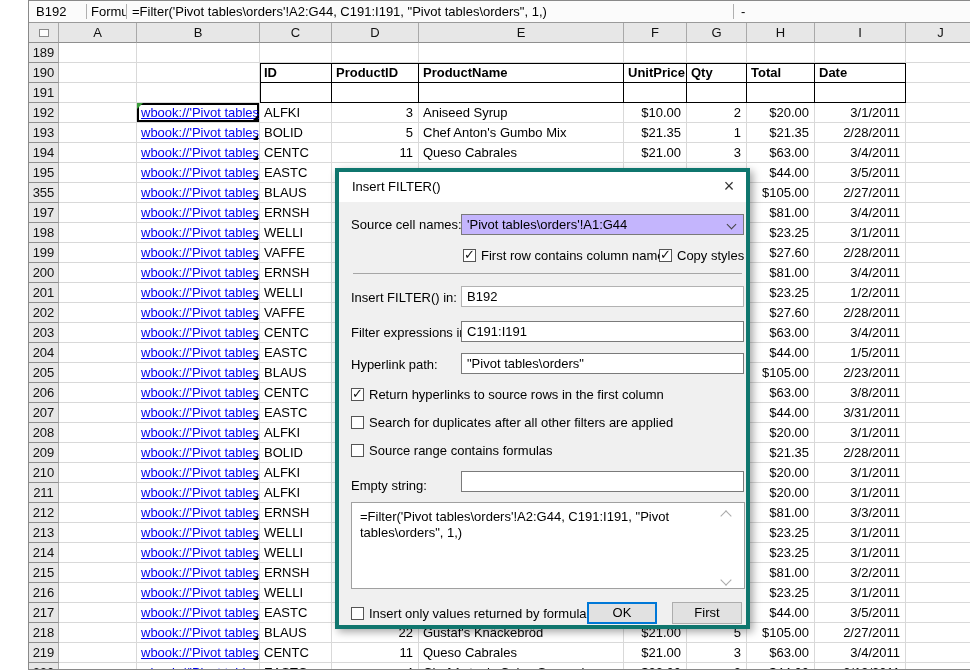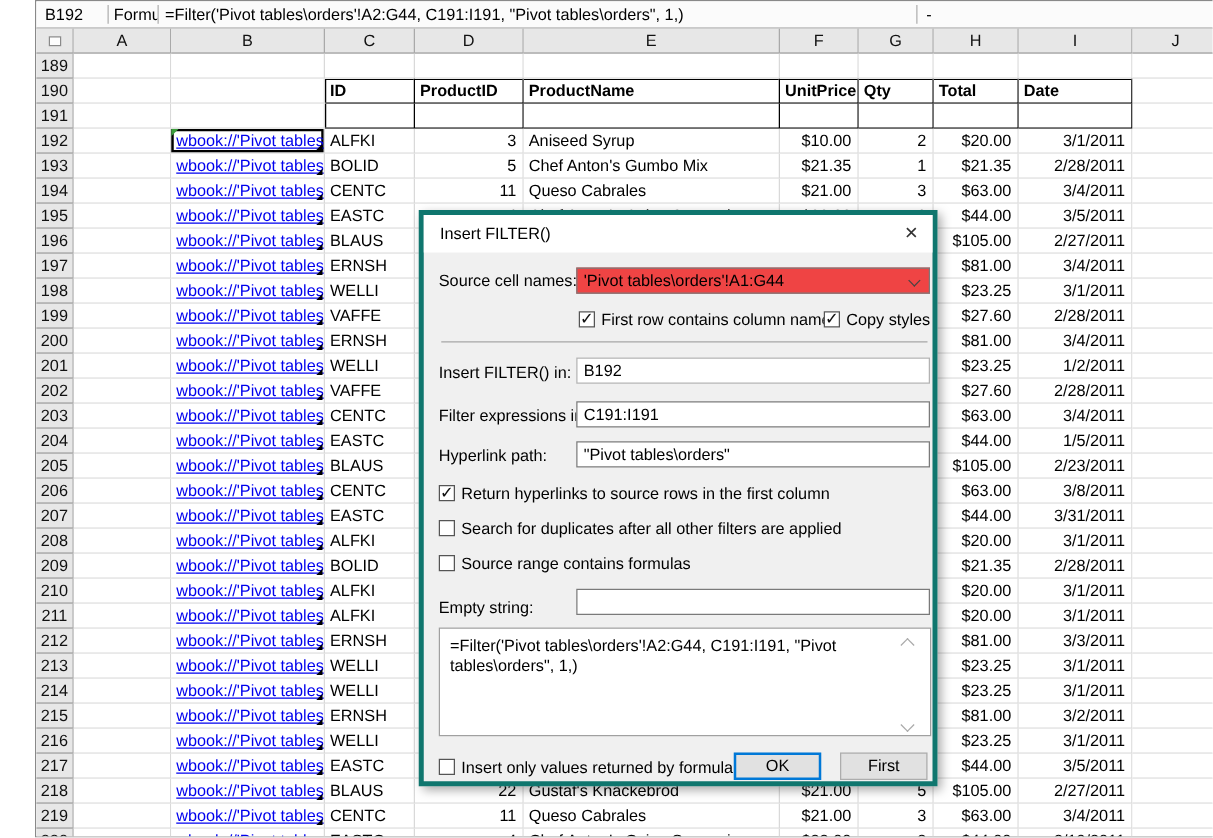--- a/index.html
+++ b/index.html
@@ -36,21 +36,21 @@
   #dlg { position:absolute; left:306px; top:167px; width:415px; height:461px; background:#f0f0f0;
          border:4px solid #0f766e; box-shadow:3px 3px 8px rgba(0,0,0,.35); z-index:10; font-size:13px; color:#000; }
   #dlg-title { position:absolute; left:0; top:0; width:100%; height:30px; background:#fff;
                line-height:30px; padding-left:13px; font-size:13px; }
   #dlg-close { position:absolute; right:5px; top:3px; width:24px; height:24px; text-align:center;
                line-height:23px; font-size:18px; color:#333; cursor:pointer; }
   .dlabel { position:absolute; left:12px; white-space:nowrap; }
   .dinput { position:absolute; left:122px; width:283px; height:21px; background:#fff;
             border:1px solid #7a7a7a; line-height:19px; padding:0 5px; white-space:nowrap; overflow:hidden; }
   .dinput.readonly { border-color:#b2b2b2; }
-  .combo  { background:#ef4444; }
+  .combo  { background:#c4b5fd; }
   .chev { position:absolute; right:8px; top:6px; width:7px; height:7px;
           border-right:1.4px solid #444; border-bottom:1.4px solid #444; transform:rotate(45deg); }
   .sep { position:absolute; left:14px; top:101px; width:389px; height:1px; background:#a6a6a6; }
   .dcb { position:absolute; display:flex; align-items:center; gap:5px; white-space:nowrap; }
   .cb-box { width:13px; height:13px; background:#fff; border:1px solid #555; position:relative; flex:none; }
   .cb-mark { display:none; position:absolute; left:0px; top:-3px; font-size:13px; color:#111; }
   .dcb.checked .cb-mark { display:block; }
   #dlg-formula { position:absolute; left:12px; top:330px; width:394px; height:87px; background:#fff;
                  border:1px solid #a0a0a0; padding:6px 20px 6px 8px; line-height:16px; white-space:pre-wrap; }
   .scroll-arrow { position:absolute; right:16px; width:8px; height:8px; border-right:1.4px solid #aaa; border-bottom:1.4px solid #aaa; }
@@ -168,21 +168,21 @@
       <div class="c linkcell"><span class="lnk">wbook://'Pivot tables'</span><div class="ovf"></div></div>
       <div class="c">EASTC</div>
       <div class="c num">4</div>
       <div class="c">Chef Anton's Cajun Seasoning</div>
       <div class="c num">$22.00</div>
       <div class="c num">2</div>
       <div class="c num">$44.00</div>
       <div class="c num">3/5/2011</div>
       <div class="c"></div>
       <div class="c"></div>
-      <div class="hc">196</div>
+      <div class="hc">355</div>
       <div class="c"></div>
       <div class="c linkcell"><span class="lnk">wbook://'Pivot tables'</span><div class="ovf"></div></div>
       <div class="c">BLAUS</div>
       <div class="c num"></div>
       <div class="c"></div>
       <div class="c num"></div>
       <div class="c num"></div>
       <div class="c num">$105.00</div>
       <div class="c num">2/27/2011</div>
       <div class="c"></div>

